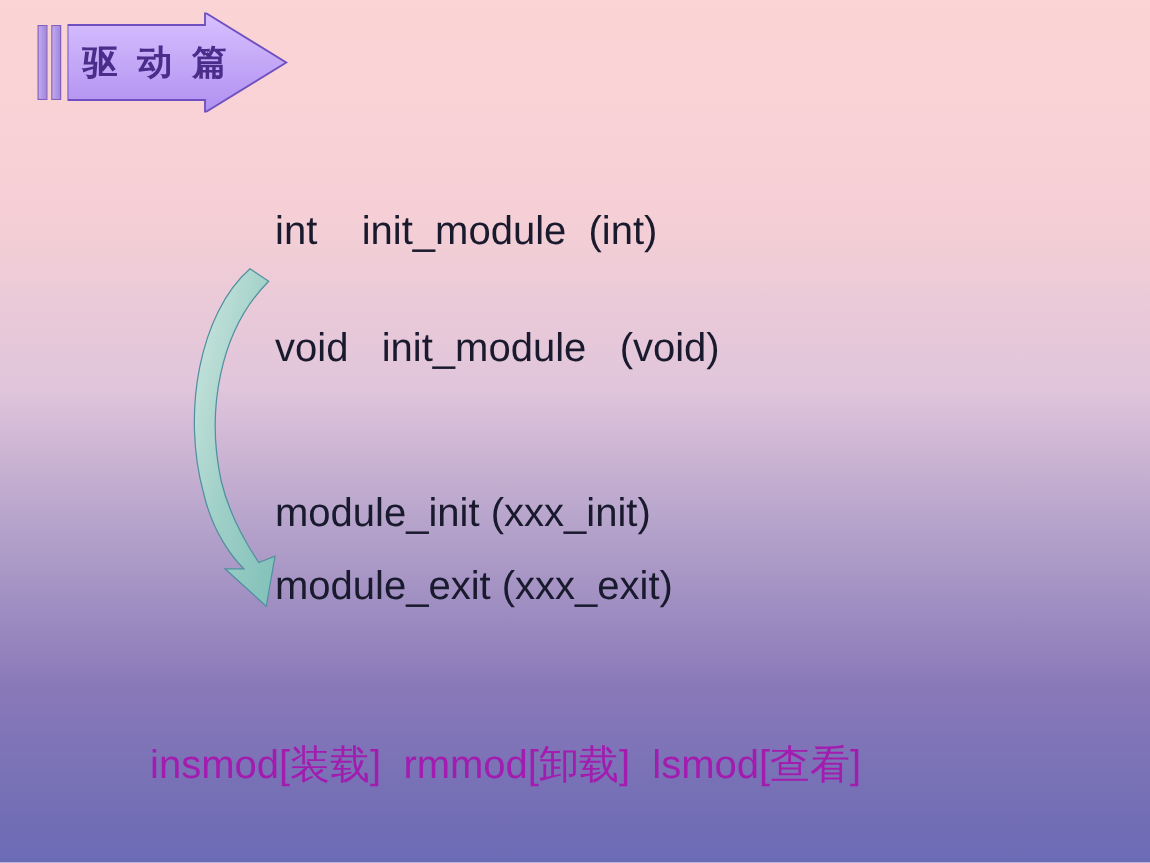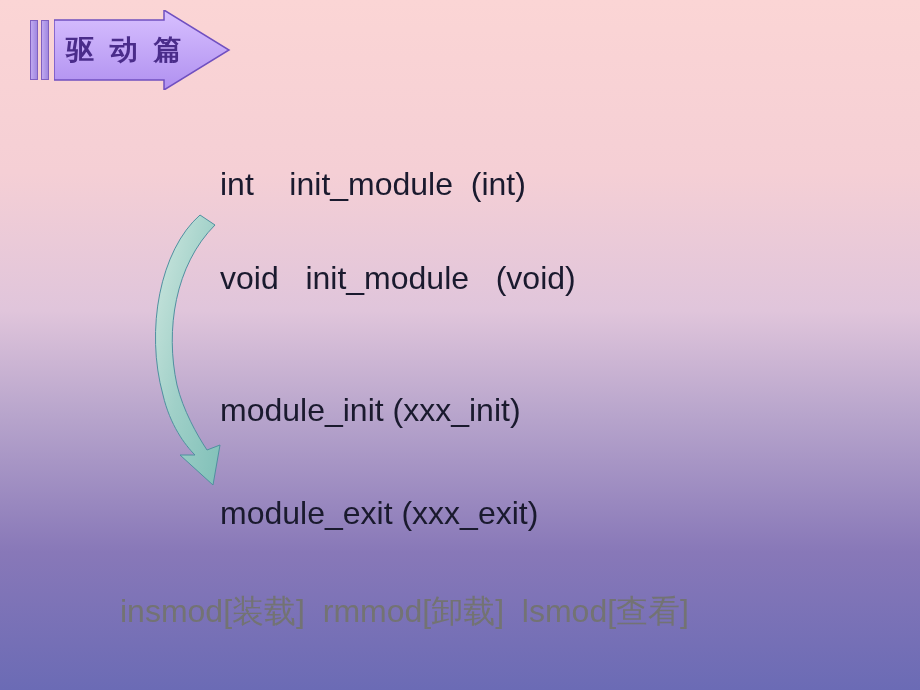--- a/index.html
+++ b/index.html
@@ -52,27 +52,27 @@
     .code-block {
       position: absolute;
       left: 220px;
       font-size: 32px;
       color: #1a1a2e;
       white-space: nowrap;
     }
     .line1 { top: 166px; }
     .line2 { top: 260px; }
     .line3 { top: 392px; }
-    .line4 { top: 450px; margin-top: 45px; }
+    .line4 { top: 450px; }
     .bottom-line {
       position: absolute;
       top: 590px;
       left: 120px;
       font-size: 32px;
-      color: #737373;
+      color: #a21caf;
       white-space: nowrap;
       text-align: center;
     }
     .curved-arrow {
       position: absolute;
       left: 145px;
       top: 210px;
     }
   </style>
 </head>

